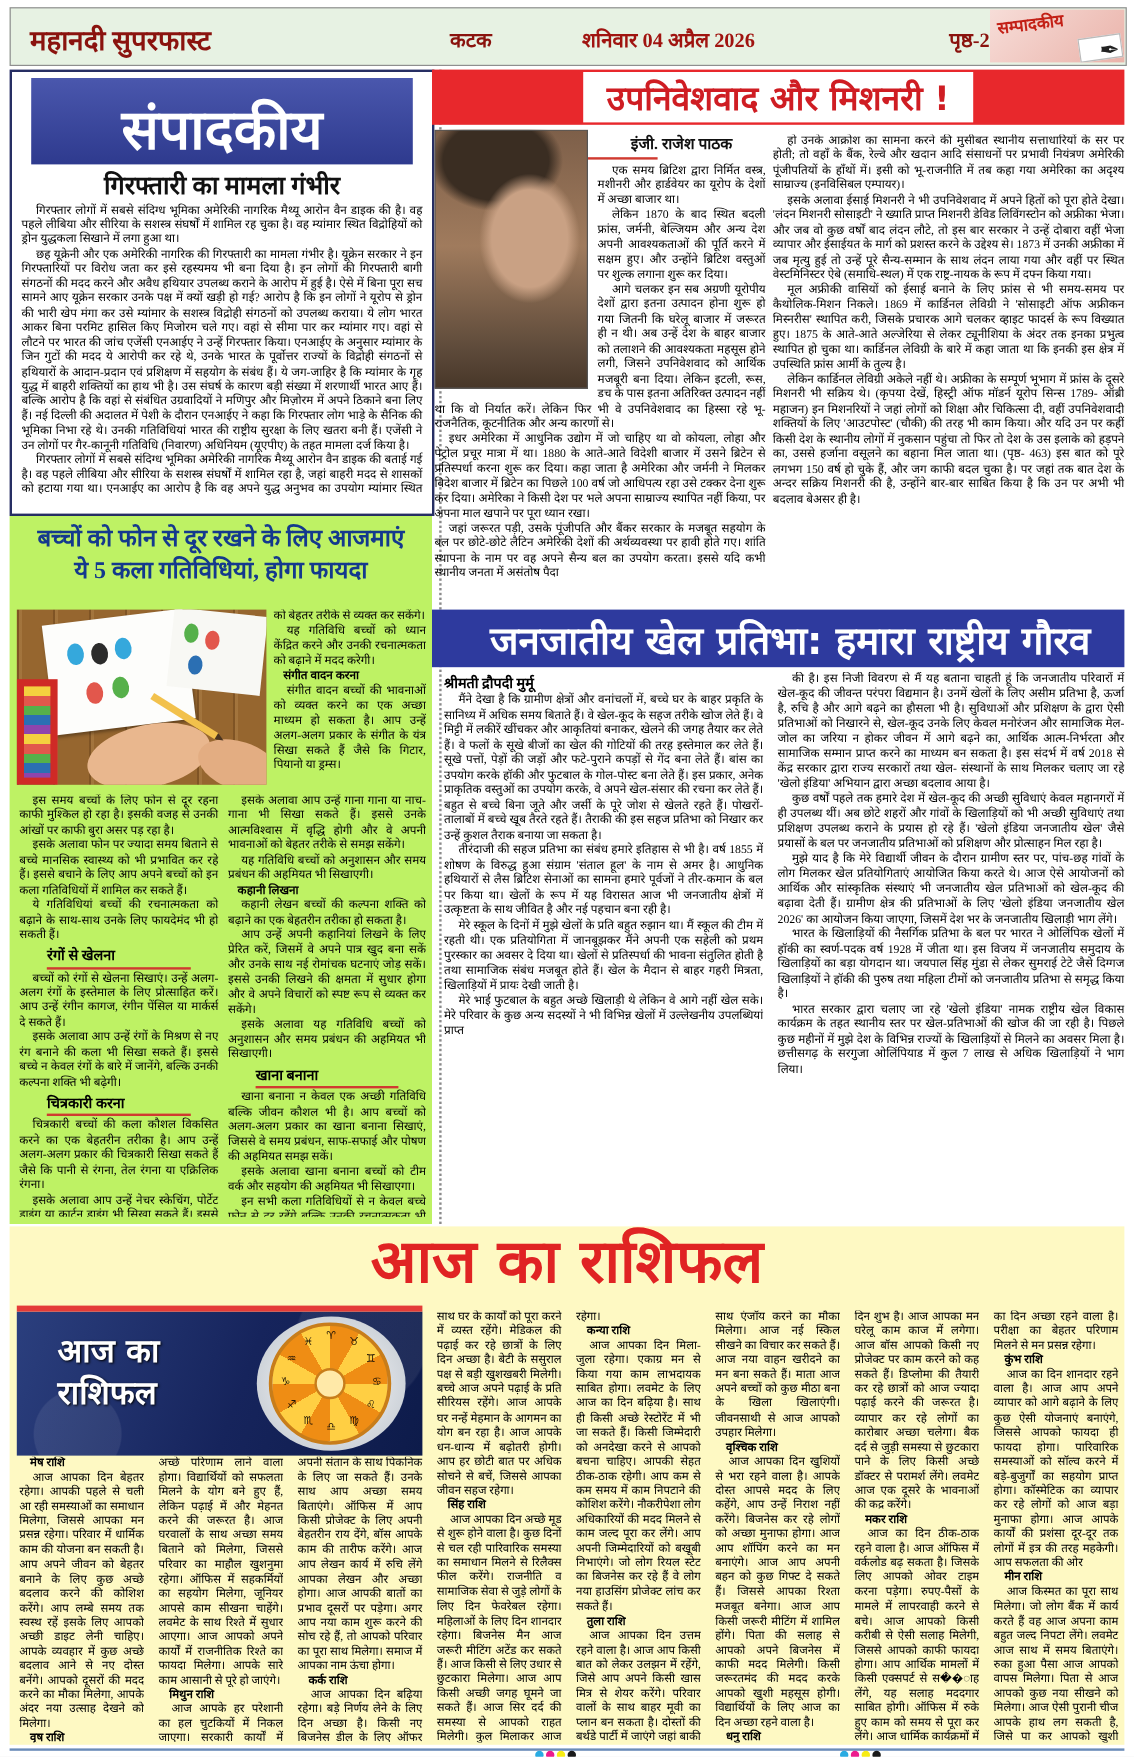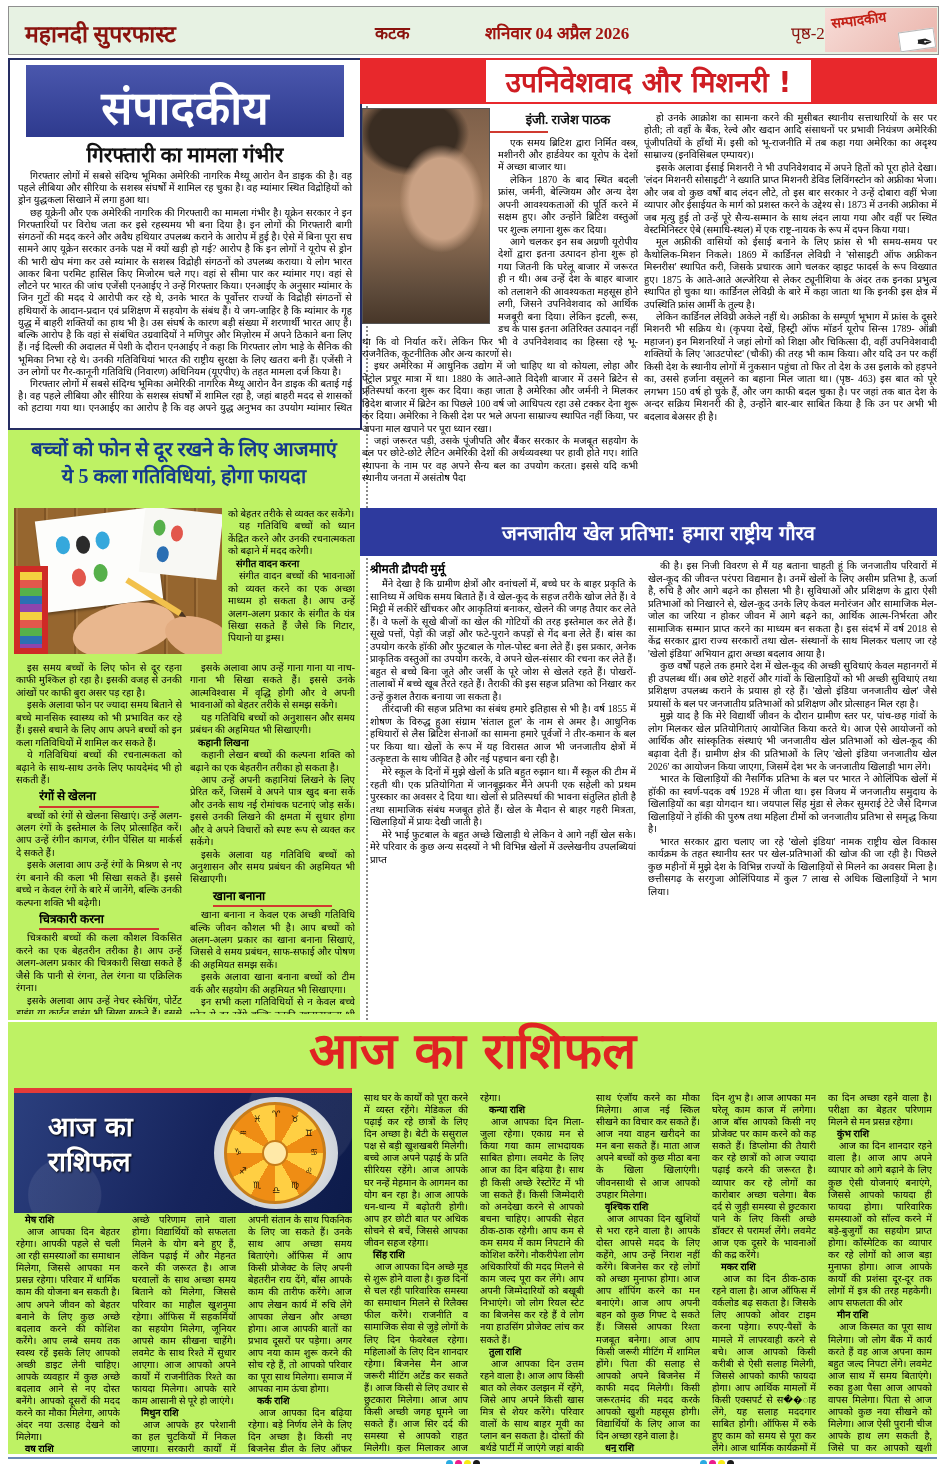--- a/index.html
+++ b/index.html
@@ -5,21 +5,21 @@
   html,body{margin:0;padding:0;}
   body{background:#dcdcdc;font-family:"Liberation Serif","DejaVu Serif",serif;}
   .page{position:relative;width:945px;height:1464px;background:#ffffff;overflow:hidden;margin:0 auto;}
   .sans{font-family:"DejaVu Sans","Liberation Sans",sans-serif;}
 
   
   .header{position:absolute;left:8px;top:6px;width:929px;height:47px;background:#e7f2e3;border:1px solid #8f8f8f;}
   .brand{position:absolute;left:16px;top:10px;font-size:23px;font-weight:bold;color:#8a130e;}
   .city{position:absolute;left:366px;top:14px;font-size:17px;font-weight:bold;color:#8a130e;}
   .issuedate{position:absolute;left:476px;top:14px;font-size:17px;font-weight:bold;color:#a01410;}
-  .pagenum{position:absolute;left:782px;top:14px;font-size:17px;font-weight:normal;color:#8a130e;}
+  .pagenum{position:absolute;left:782px;top:14px;font-size:17px;font-weight:bold;color:#8a130e;}
   .logo{position:absolute;right:1px;top:1px;width:112px;height:44px;background:linear-gradient(135deg,#f7ddd8,#eab3aa);overflow:hidden;}
   .logo-text{position:absolute;left:6px;top:2px;font-size:14px;font-weight:bold;color:#c32016;transform:rotate(-7deg);}
   .pen{position:absolute;right:4px;bottom:-2px;font-size:20px;color:#222;}
   .logo-paper{position:absolute;right:2px;bottom:2px;width:34px;height:18px;background:#fff;border:1px solid #bbb;transform:rotate(-8deg);}
 
   
   .ed-box{position:absolute;left:8px;top:58px;width:350px;height:368px;border:2px solid #262e63;background:#fff;overflow:hidden;}
   .ed-banner{margin:5px 16px 0 16px;height:72px;background:linear-gradient(#4a57ad,#2e3a8e);display:flex;align-items:flex-end;justify-content:center;}
   .ed-banner span{color:#fff;font-size:46px;font-weight:bold;}
   .ed-head{text-align:center;font-size:21px;font-weight:bold;color:#111;margin-top:3px;}
@@ -66,28 +66,28 @@
       radial-gradient(80px 60px at 40% 12%,#3a2d22 0 55%,rgba(0,0,0,0) 70%),
       linear-gradient(#7d5f49,#a07b5d 45%,#5d4a3a 85%,#473628);
       box-shadow:inset 0 0 0 1px #555;}
   .m-byline{text-align:center;font-size:13px;font-weight:bold;color:#111;padding-top:4px;}
   .m-rule{width:96px;height:2px;background:#d03a30;margin:2px auto 4px auto;}
   .m-col{font-size:9.8px;line-height:1.27;text-align:justify;}
   .miss-right{position:absolute;left:644px;top:112px;width:293px;height:392px;overflow:hidden;}
 
   
   .tr-banner{position:absolute;left:360px;top:508px;width:577px;height:48px;background:#2e3a9e;display:flex;align-items:center;justify-content:center;}
-  .tr-banner span{color:#fff;font-size:20px;font-weight:bold;margin-left:20px;}
+  .tr-banner span{color:#fff;font-size:32px;font-weight:bold;margin-left:20px;}
   .t-col1{position:absolute;left:370px;top:560px;width:266px;height:460px;overflow:hidden;}
   .t-col2{position:absolute;left:648px;top:560px;width:289px;height:460px;overflow:hidden;}
   .t-byline{font-weight:bold;font-size:12px;margin:0 0 1px 0;}
   .t-col1 .para,.t-col2 .para{font-size:9.8px;line-height:1.28;text-align:justify;}
 
   
-  .horo{position:absolute;left:8px;top:1022px;width:929px;height:432px;background:#bef264;overflow:hidden;}
+  .horo{position:absolute;left:8px;top:1022px;width:929px;height:432px;background:#fef9c3;overflow:hidden;}
   .h-title{text-align:center;color:#e02323;font-size:50px;font-weight:bold;padding-top:4px;line-height:1.0;}
   .h-graphic{position:absolute;left:6px;top:66px;width:338px;height:120px;border-top:5px solid #e43b38;background:
      radial-gradient(60px 60px at 15% 85%,rgba(255,255,255,.08) 0 60%,transparent 62%),
      radial-gradient(90px 90px at 85% 20%,rgba(255,255,255,.07) 0 60%,transparent 62%),
      linear-gradient(110deg,#2b3f7e,#16245c 55%,#0d1b4a);overflow:hidden;}
   .hg-text{position:absolute;left:34px;top:16px;color:#fff;font-weight:bold;font-size:27px;line-height:1.3;text-shadow:1px 1px 2px #000;}
   .wheel{position:absolute;right:14px;top:4px;width:124px;height:112px;}
   .plate{position:absolute;inset:0;border-radius:50%;background:radial-gradient(#ffffff,#cfd4da 70%,#9aa1ab);}
   .disc{position:absolute;left:10px;top:5px;width:102px;height:102px;border-radius:50%;background:repeating-conic-gradient(#ef8d14 0 30deg,#ffcf43 30deg 60deg);border:3px solid #c87d1a;box-sizing:border-box;}
   .hub{position:absolute;left:48px;top:43px;width:26px;height:26px;border-radius:50%;background:#ffe9a8;border:2px solid #c87d1a;box-sizing:border-box;}

